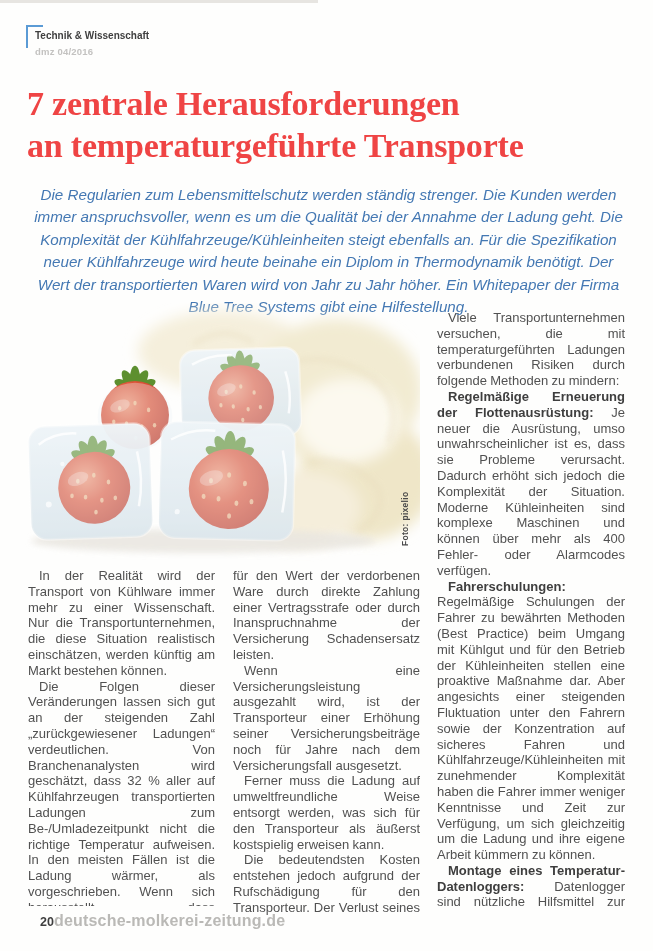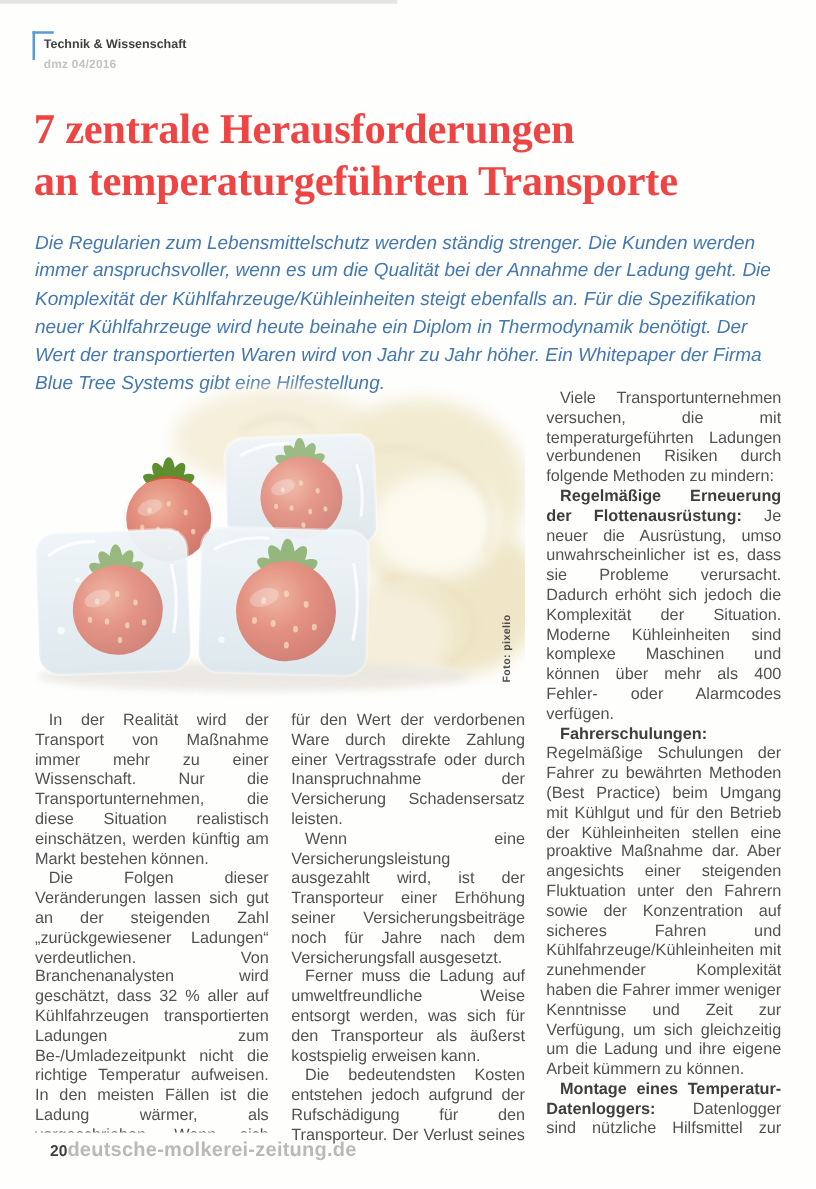--- a/index.html
+++ b/index.html
@@ -14,21 +14,21 @@
   .kicker{font-size:10px;font-weight:700;color:#3f3f3f;line-height:18px;}
   .issue{font-size:9.5px;color:#c3c2c0;margin-top:1px;font-weight:700;letter-spacing:.2px;}
 
   
   .headline{position:absolute;top:83px;left:27px;width:600px;
             font-family:"Liberation Serif", serif;font-weight:700;color:#ef4444;
             font-size:34px;line-height:42px;letter-spacing:-.2px;}
 
   
   .intro{position:absolute;top:184px;left:28px;width:601px;
-         font-style:italic;font-size:15.2px;line-height:22.4px;color:#4478b3;}
+         font-style:italic;font-size:15.2px;line-height:22.4px;color:#4478b3;text-align:center;}
 
   
   .photo{position:absolute;left:18px;top:303px;width:402px;height:260px;}
   .credit{position:absolute;left:382px;top:243px;width:80px;
           transform:rotate(-90deg);transform-origin:0 0;
           font-size:8.5px;font-weight:700;color:#4a4a4a;letter-spacing:.3px;}
 
   
   .col{position:absolute;width:187px;font-size:13px;line-height:15.8px;color:#515151;
        text-align:justify;hyphens:auto;-webkit-hyphens:auto;word-spacing:-.2px;}
@@ -51,21 +51,21 @@
   <div class="scan-edge"></div>
 
   <div class="kicker-wrap">
     <span class="corner"></span>
     <div class="kicker">Technik &amp; Wissenschaft</div>
     <div class="issue">dmz 04/2016</div>
   </div>
 
   <h1 class="headline" style="margin:0;">
     <span>7 zentrale Herausforderungen</span><br>
-    <span>an temperaturgeführten Transporte</span>
+    <span>an temperaturgeführte Transporte</span>
   </h1>
 
   <p class="intro" style="margin:0;">Die Regularien zum Lebensmittelschutz werden ständig strenger. Die Kunden werden immer anspruchsvoller, wenn es um die Qualität bei der Annahme der Ladung geht. Die Komplexität der Kühlfahrzeuge/Kühleinheiten steigt ebenfalls an. Für die Spezifikation neuer Kühlfahrzeuge wird heute beinahe ein Diplom in Thermodynamik benötigt. Der Wert der transportierten Waren wird von Jahr zu Jahr höher. Ein Whitepaper der Firma Blue Tree Systems gibt eine Hilfestellung.</p>
 
   <div class="photo">
     <svg width="402" height="260" viewBox="0 0 402 260">
       <defs>
         <radialGradient id="berryG" cx="38%" cy="35%" r="75%">
           <stop offset="0%" stop-color="#f0906e"></stop>
           <stop offset="45%" stop-color="#dd5438"></stop>
@@ -147,21 +147,21 @@
         <use href="#berry" transform="translate(211,186) scale(1.0)"></use>
         <rect x="142" y="120" width="134" height="116" rx="16" fill="#f0f6fa" opacity="0.38" stroke="#ffffff" stroke-width="2.5"></rect>
         <path d="M152,138 q20,-12 44,-10 M264,146 q7,30 1,62" stroke="#ffffff" stroke-width="2.5" fill="none" opacity="0.8"></path>
         <circle cx="160" cy="210" r="2.6" fill="#ffffff" opacity="0.7"></circle>
       </g>
     </svg>
     <div class="credit">Foto: pixelio</div>
   </div>
 
   <div class="col col-left">
-    <p class="ind"><b></b><span>In der Realität wird der Transport von Maßnahme immer mehr zu einer Wissenschaft. Nur die Transportunternehmen, die diese Situation realistisch einschätzen, werden künftig am Markt bestehen können.</span></p>
+    <p class="ind"><b></b><span>In der Realität wird der Transport von Kühlware immer mehr zu einer Wissenschaft. Nur die Transportunternehmen, die diese Situation realistisch einschätzen, werden künftig am Markt bestehen können.</span></p>
     <p class="ind"><b></b><span>Die Folgen dieser Veränderungen lassen sich gut an der steigenden Zahl „zurückgewiesener Ladungen“ verdeutlichen. Von Branchenanalysten wird geschätzt, dass 32 % aller auf Kühlfahrzeugen transportierten Ladungen zum Be-/Umladezeitpunkt nicht die richtige Temperatur aufweisen. In den meisten Fällen ist die Ladung wärmer, als vorgeschrieben. Wenn sich herausstellt, dass Transportunternehmen eine Ladung mit der falschen Temperatur transportiert haben, löst dies eine Kostenspirale aus, die den Rechnungswert des ursprünglichen Transportauftrags bei weitem übersteigt. Wenn eine Ladung zurückgewiesen wird, muss der Transporteur dem Versender gegenüber</span></p>
   </div>
 
   <div class="col col-mid">
     <p><b></b><span>für den Wert der verdorbenen Ware durch direkte Zahlung einer Vertragsstrafe oder durch Inanspruchnahme der Versicherung Schadensersatz leisten.</span></p>
     <p class="ind"><b></b><span>Wenn eine Versicherungsleistung ausgezahlt wird, ist der Transporteur einer Erhöhung seiner Versicherungsbeiträge noch für Jahre nach dem Versicherungsfall ausgesetzt.</span></p>
     <p class="ind"><b></b><span>Ferner muss die Ladung auf umweltfreundliche Weise entsorgt werden, was sich für den Transporteur als äußerst kostspielig erweisen kann.</span></p>
     <p class="ind"><b></b><span>Die bedeutendsten Kosten entstehen jedoch aufgrund der Rufschädigung für den Transporteur. Der Verlust seines guten Rufes als Qualitäts-Dienstleister kann zur Reduzierung oder gar zum Verlust des Auftrags führen. Sich einen guten Ruf bei den Kunden zu verschaffen, nimmt viel Zeit in Anspruch – aber ihn mit einer verdorbenen Ladung zu verlieren, geht schnell, sehr schnell.</span></p>
   </div>
 

